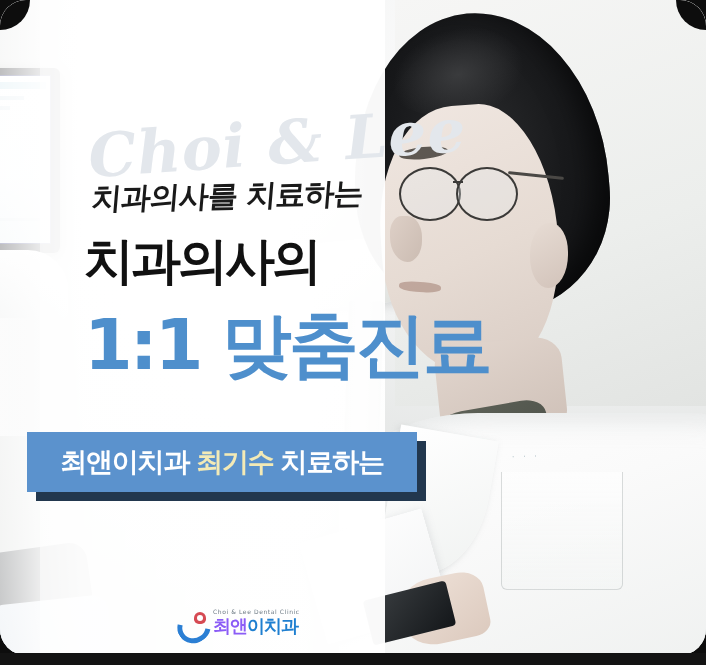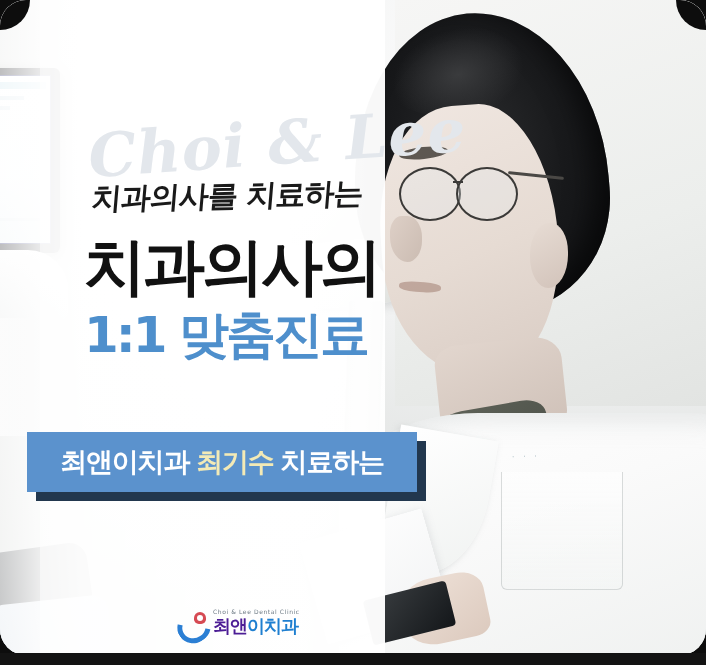--- a/index.html
+++ b/index.html
@@ -237,27 +237,27 @@
     position:absolute;left:92px;top:176px;
     font-family:"DejaVu Sans","Liberation Sans",sans-serif;
     font-size:30px;font-weight:700;color:#1a1a1a;
     letter-spacing:-1px;
     transform:skewX(-6deg) rotate(-1.2deg);
     white-space:nowrap;
   }
   .head1{
     position:absolute;left:84px;top:236px;
     font-family:"DejaVu Sans","Liberation Sans",sans-serif;
-    font-size:62px;font-weight:700;color:#111111;
+    font-size:50px;font-weight:700;color:#111111;
     letter-spacing:-3px;white-space:nowrap;line-height:1;text-align:right;
   }
   .head2{
     position:absolute;left:84px;top:310px;
     font-family:"DejaVu Sans","Liberation Sans",sans-serif;
-    font-size:50px;font-weight:700;color:#4e8fcc;
+    font-size:70px;font-weight:700;color:#4e8fcc;
     letter-spacing:-3px;white-space:nowrap;line-height:1;
   }
 
   
   .banner-shadow{
     position:absolute;left:36px;top:441px;width:390px;height:60px;
     background:#22374e;
   }
   .banner{
     position:absolute;left:27px;top:432px;width:390px;height:60px;
@@ -297,21 +297,21 @@
   }
   .logo-txt{display:flex;flex-direction:column;line-height:1;}
   .logo-en{
     font-family:"DejaVu Sans",sans-serif;
     font-size:6px;color:#6f7c86;letter-spacing:.6px;margin-bottom:2px;
   }
   .logo-ko{
     font-family:"DejaVu Sans","Liberation Sans",sans-serif;
     font-size:18px;font-weight:700;color:#1f7fd0;letter-spacing:-1px;
   }
-  .logo-ko .d{color:#4c1d95;}
+  .logo-ko .d{color:#8b5cf6;}
 
   
   .bottomband{
     position:absolute;left:0;bottom:0;width:706px;height:12px;background:#131313;
   }
   
   .corner{position:absolute;width:30px;height:30px;background:#0d0d0d;}
   .c-tl{left:0;top:0;border-radius:0 0 30px 0;}
   .c-tr{right:0;top:0;border-radius:0 0 0 30px;}
 </style>

